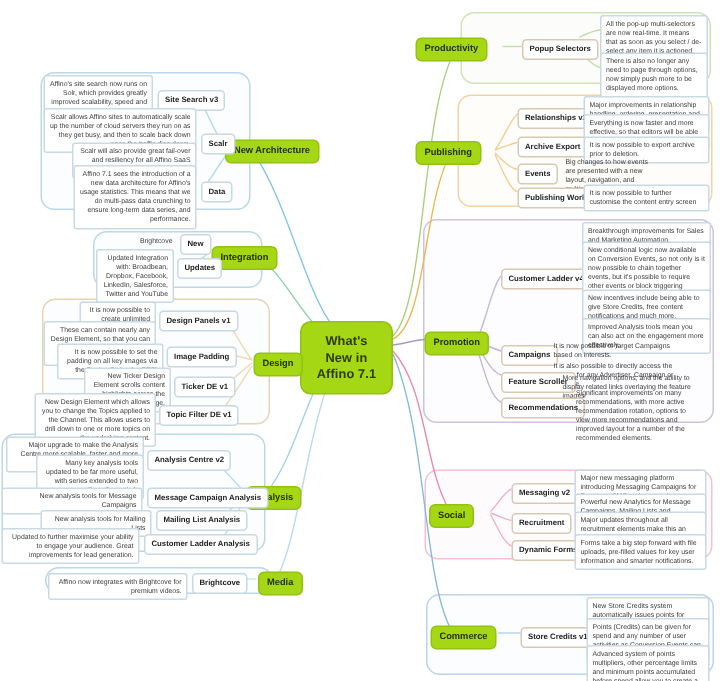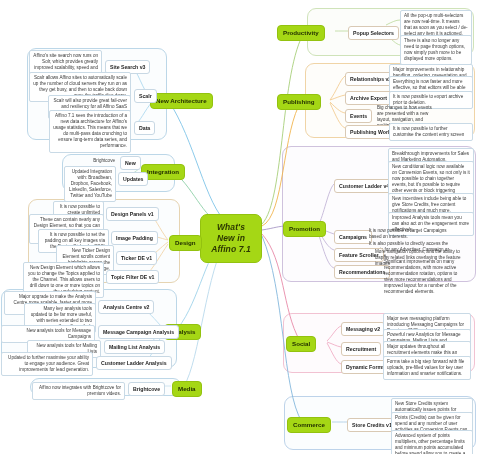--- a/index.html
+++ b/index.html
@@ -112,21 +112,21 @@
       <path d="M318,232 C324,252 328,266 334,268" stroke="#c4b7d8"></path>
 
       <path d="M327,341 C333,335 336,328 341,326" stroke="#f0afc6"></path>
       <path d="M327,342 C333,344 336,346 341,347" stroke="#f0afc6"></path>
       <path d="M327,343 C333,354 336,362 341,364" stroke="#f0afc6"></path>
 
       <path d="M332,422 C338,422 342,422 347,422" stroke="#b0cee6"></path>
     </g>
   </svg>
 
-  <div class="node central" style="left:200px;top:214px;width:62px;font-style:italic;">What's New in Affino 7.1</div>
+  <div class="node central" style="left:200px;top:214px;width:62px;">What's New in Affino 7.1</div>
 
   <div class="node main-topic" style="left:150px;top:93px;">New Architecture</div>
 
   <div class="node sub-topic" style="left:105px;top:60px;">Site Search v3</div>
   <div class="node note align-right" style="left:29px;top:50px;width:73px;">Affino's site search now runs on Solr, which provides greatly improved scalability, speed and accuracy.</div>
 
   <div class="node sub-topic" style="left:134px;top:89px;">Scalr</div>
   <div class="node note align-right" style="left:29px;top:72px;width:102px;">Scalr allows Affino sites to automatically scale up the number of cloud servers they run on as they get busy, and then to scale back down once the traffic dies down.</div>
   <div class="node note align-right" style="left:48px;top:95px;width:83px;">Scalr will also provide great fail-over and resiliency for all Affino SaaS sites.</div>
 

